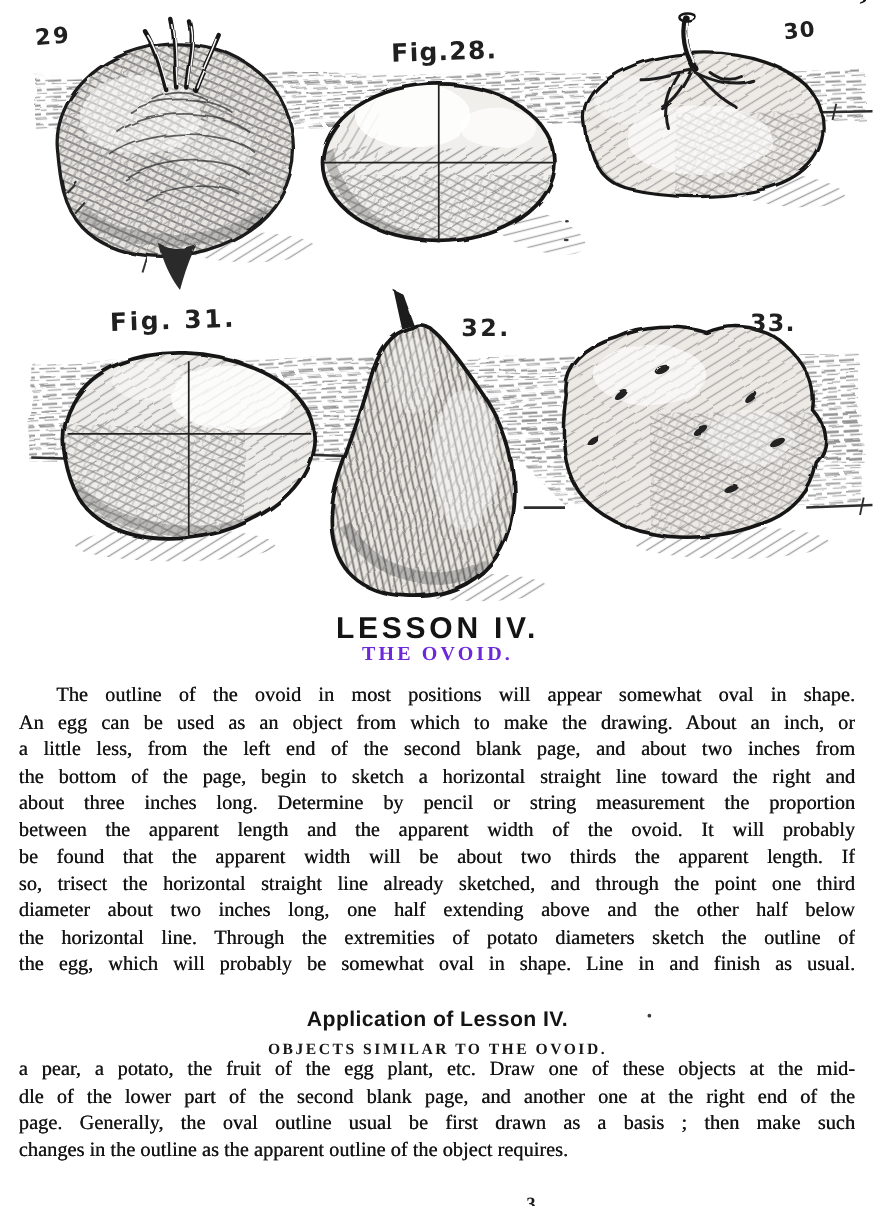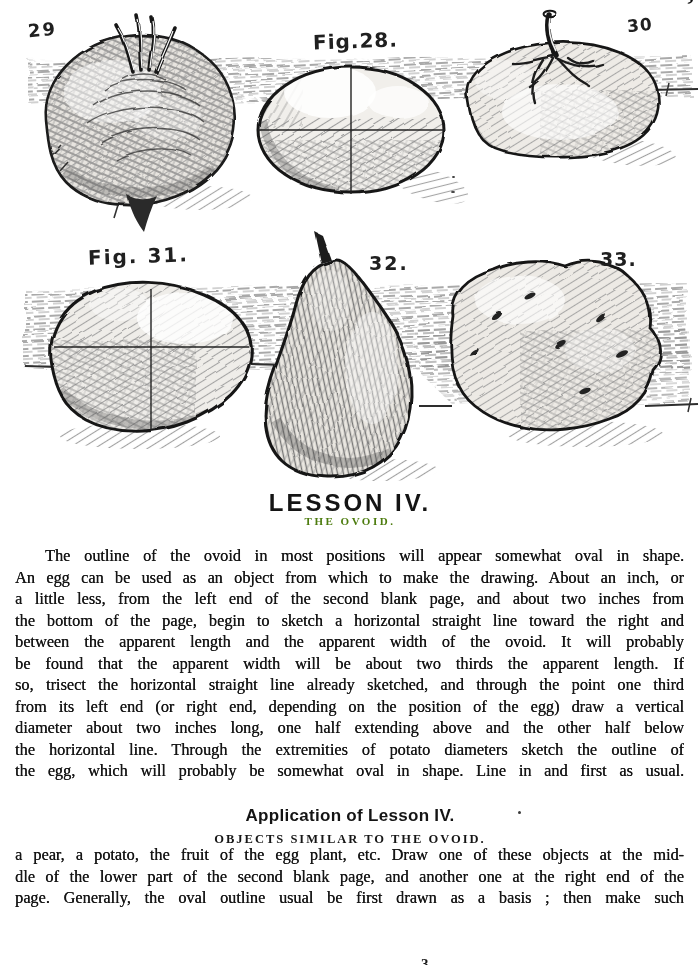--- a/index.html
+++ b/index.html
@@ -22,21 +22,21 @@
     position:absolute;right:6px;top:-8px;font:700 24px "Liberation Serif",serif;color:#111;
     transform:rotate(8deg);
   }
   .h1{
     position:absolute;left:0;top:489px;width:100%;text-align:center;
     font-family:"Liberation Sans",sans-serif;font-weight:700;font-size:24px;
     letter-spacing:3px;color:#141414;
   }
   .sub1{
     position:absolute;left:0;top:515px;width:100%;text-align:center;
-    font-weight:700;font-size:11px;letter-spacing:2.5px;color:#4d7c0f;
+    font-weight:700;font-size:16px;letter-spacing:2.5px;color:#6d28d9;
   }
   .h2{
     position:absolute;left:0;top:806px;width:100%;text-align:center;
     font-family:"Liberation Sans",sans-serif;font-weight:700;font-size:17px;
     letter-spacing:0.3px;color:#141414;
   }
   .sub2{
     position:absolute;left:0;top:832px;width:100%;text-align:center;
     font-weight:700;font-size:12.5px;letter-spacing:2px;color:#161616;
   }
@@ -302,33 +302,34 @@
   <div class="speck" id="speck3"></div>
 
   <div class="h1">LESSON IV.</div>
   <div class="sub1">THE OVOID.</div>
 
   <div class="para p1">
     <div class="pline first">The outline of the ovoid in most positions will appear somewhat oval in shape.</div>
     <div class="pline">An egg can be used as an object from which to make the drawing.  About an inch, or</div>
     <div class="pline">a little less, from the left end of the second blank page, and about two inches from</div>
     <div class="pline">the bottom of the page, begin to sketch a horizontal straight line toward the right and</div>
+    <div class="pline">about three inches long.  Determine by pencil or string measurement the proportion</div>
     <div class="pline">between the apparent length and the apparent width of the ovoid.  It will probably</div>
     <div class="pline">be found that the apparent width will be about two thirds the apparent length.  If</div>
     <div class="pline">so, trisect the horizontal straight line already sketched, and through the point one third</div>
-    <div class="pline">from its left end (or right end, depending on the position of the egg) draw a vertical</div>
     <div class="pline">diameter about two inches long, one half extending above and the other half below</div>
     <div class="pline">the horizontal line.  Through the extremities of potato diameters sketch the outline of</div>
-    <div class="pline">the egg, which will probably be somewhat oval in shape.  Line in and first as usual.</div>
+    <div class="pline">the egg, which will probably be somewhat oval in shape.  Line in and finish as usual.</div>
   </div>
 
   <div class="h2">Application of Lesson IV.</div>
   <div class="sub2">OBJECTS SIMILAR TO THE OVOID.</div>
 
   <div class="para p2">
     <div class="pline">a pear, a potato, the fruit of the egg plant, etc.  Draw one of these objects at the mid-</div>
     <div class="pline">dle of the lower part of the second blank page, and another one at the right end of the</div>
     <div class="pline">page.  Generally, the oval outline usual be first drawn as a basis ; then make such</div>
+    <div class="pline endopen">changes in the outline as the apparent outline of the object requires.</div>
   </div>
 
   <div class="pageno">3</div>
 
 </div>
 
 </body></html>

